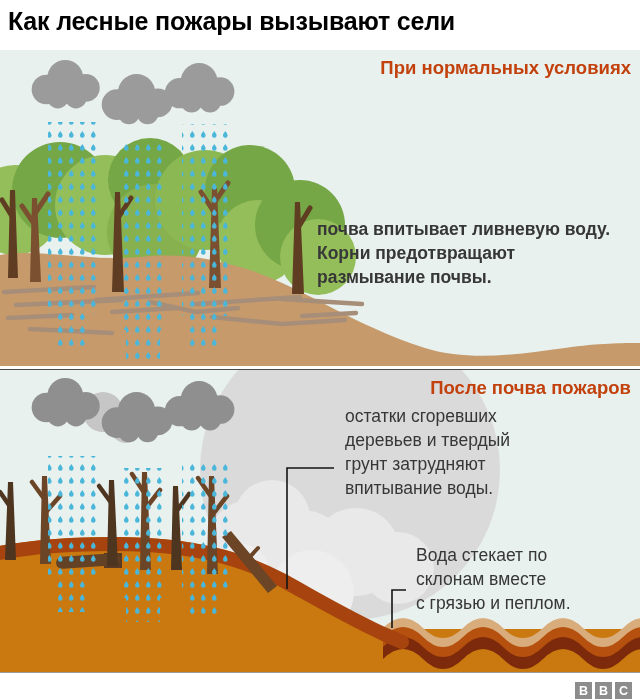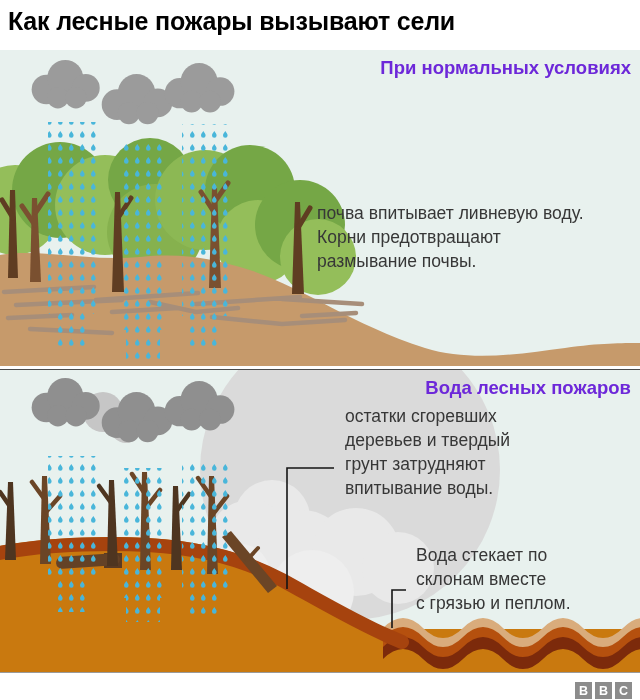--- a/index.html
+++ b/index.html
@@ -4,23 +4,23 @@
 <style>
   html,body{margin:0;padding:0;background:#fff;}
   #stage{position:relative;width:640px;height:700px;background:#fff;overflow:hidden;
          font-family:"Liberation Sans","DejaVu Sans",sans-serif;}
   .panel{position:absolute;left:0;width:640px;background:#e8f1ee;overflow:hidden;}
   #panel-normal{top:50px;height:316px;}
   #panel-after{top:369px;height:303px;border-top:1px solid #4a4a4a;}
   #sep{position:absolute;top:366px;left:0;width:640px;height:3px;background:#fff;}
   svg{position:absolute;top:0;left:0;display:block;}
   .title{position:absolute;top:7px;left:8px;font-size:25px;font-weight:bold;color:#000000;letter-spacing:-0.2px;}
-  .panel-header{position:absolute;top:7px;right:9px;font-size:18.5px;font-weight:bold;color:#6d28d9;}
+  .panel-header{position:absolute;top:7px;right:9px;font-size:18.5px;font-weight:bold;color:#c2410c;}
   .note{position:absolute;font-size:17.5px;line-height:24px;color:#373737;white-space:pre-line;}
-  #note-normal{left:317px;top:151px;width:320px;}
+  #note-normal{left:317px;top:167px;width:320px;font-weight:bold;}
   #note-debris{left:345px;top:34px;width:230px;}
   #note-runoff{left:416px;top:173px;width:220px;}
   #footer{position:absolute;top:672px;left:0;width:640px;height:28px;background:#fff;border-top:1px solid #9a9a9a;box-sizing:border-box;}
   #bbc-logo{position:absolute;right:8px;top:9px;display:flex;gap:3px;}
   .bbc-sq{width:17px;height:17px;background:#8c8c8c;color:#fff;font-weight:bold;font-size:12.5px;
           display:flex;align-items:center;justify-content:center;font-family:"Liberation Sans",sans-serif;}
 </style>
 </head>
 <body>
 
@@ -168,21 +168,21 @@
         <rect x="118" y="98" width="50" height="130"></rect>
           <rect x="126" y="228" width="34" height="24"></rect>
         <rect x="182" y="88" width="50" height="130"></rect>
           <rect x="190" y="218" width="32" height="28"></rect>
       </g>
 
       <path fill="none" stroke="#141414" stroke-width="1.6" d="M334 98 L287 98 L287 219"></path>
       <path fill="none" stroke="#141414" stroke-width="1.6" d="M406 220 L392 220 L392 258"></path>
     </svg>
 
-    <div class="panel-header">Вода лесных пожаров</div>
+    <div class="panel-header">После почва пожаров</div>
     <div class="note" id="note-debris">остатки сгоревших
 деревьев и твердый
 грунт затрудняют
 впитывание воды.</div>
     <div class="note" id="note-runoff">Вода стекает по
 склонам вместе
 с грязью и пеплом.</div>
   </div>
 
   <div id="footer">

